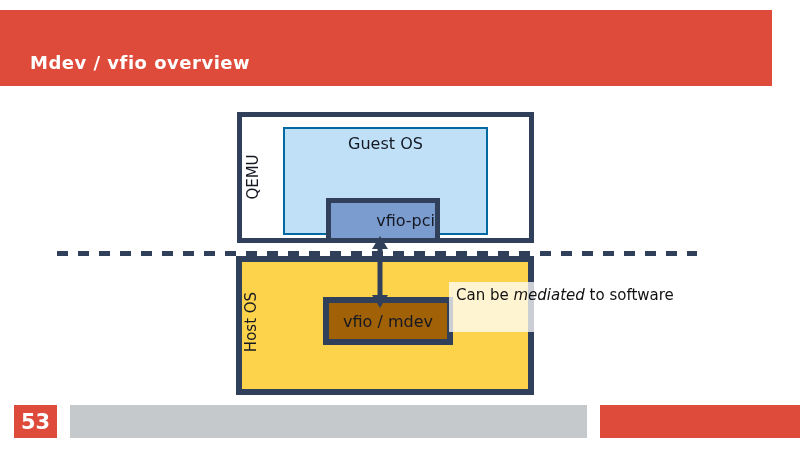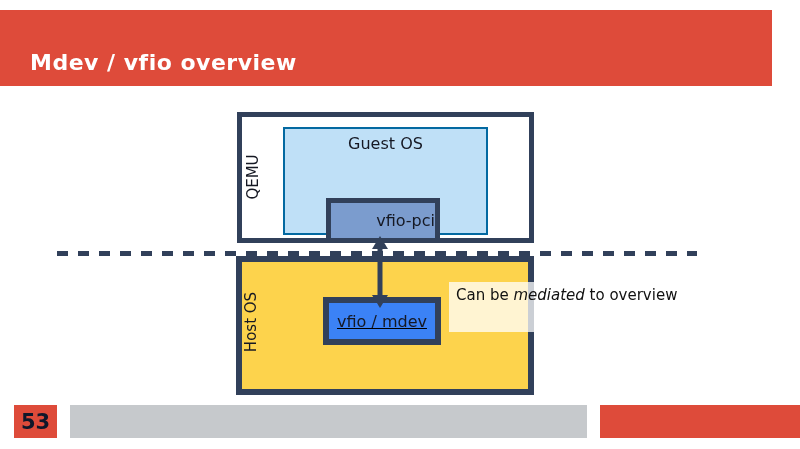--- a/index.html
+++ b/index.html
@@ -8,21 +8,21 @@
     background:#ffffff;
     font-family:"DejaVu Sans","Liberation Sans",sans-serif;
   }
   
   .header-bar{
     position:absolute;left:0;top:10px;width:772px;height:76px;
     background:#de4b3a;
     display:flex;align-items:flex-end;
   }
   .slide-title{
-    color:#ffffff;font-size:22px;font-weight:bold;
+    color:#ffffff;font-size:18px;font-weight:bold;
     padding:0 0 9px 30px;line-height:28px;letter-spacing:.5px;margin-top:22px;
   }
   
   .box{position:absolute;box-sizing:border-box;}
   .qemu-box{
     left:237px;top:112px;width:297px;height:131px;
     background:#ffffff;border:5px solid #31405a;z-index:1;
   }
   .guest-box{
     left:283px;top:127px;width:205px;height:108px;
@@ -35,23 +35,23 @@
   .vfio-pci-box{
     left:326px;top:198px;width:114px;height:45px;
     background:#7b9cce;border:5px solid #31405a;z-index:4;
     display:flex;align-items:center;justify-content:flex-end;
   }
   .host-box{
     left:236px;top:256px;width:298px;height:139px;
     background:#fdd34c;border:6px solid #31405a;z-index:1;
   }
   .vfio-mdev-box{
-    left:323px;top:297px;width:118px;height:48px;
-    background:#3b82f6;border:6px solid #31405a;z-index:2;
-    display:flex;align-items:center;justify-content:center;text-decoration:underline;
+    left:323px;top:297px;width:130px;height:48px;
+    background:#a16207;border:6px solid #31405a;z-index:2;
+    display:flex;align-items:center;justify-content:center;
   }
   .inner-label{font-size:16px;color:#151823;}
   .vlabel{
     position:absolute;text-align:center;font-size:15px;color:#151823;
     transform:rotate(-90deg);transform-origin:center center;
     white-space:nowrap;z-index:3;height:20px;line-height:20px;
   }
   .qemu-vlabel{left:223px;top:167px;width:60px;}
   .host-vlabel{left:216px;top:312px;width:70px;}
   
@@ -66,21 +66,21 @@
   .annotation{
     position:absolute;left:449px;top:282px;width:252px;height:50px;
     background:rgba(255,255,255,0.75);z-index:7;
     font-size:15px;line-height:24px;color:#111111;
     padding:1px 0 0 7px;box-sizing:border-box;white-space:nowrap;
   }
   .annotation .it{font-style:italic;}
   
   .page-badge{
     position:absolute;left:14px;top:405px;width:43px;height:33px;
-    background:#de4b3a;color:#0f172a;font-size:21px;font-weight:bold;
+    background:#de4b3a;color:#ffffff;font-size:21px;font-weight:bold;
     display:flex;align-items:center;justify-content:center;
   }
   .footer-gray-bar{
     position:absolute;left:70px;top:405px;width:517px;height:33px;
     background:#c6c9cc;
   }
   .footer-red-bar{
     position:absolute;left:600px;top:405px;width:200px;height:33px;
     background:#de4b3a;
   }
@@ -112,18 +112,18 @@
 
 <div class="divider-dashed"></div>
 
 <svg class="arrow-svg" width="26" height="72" viewBox="0 0 26 72">
   <line x1="13" y1="9" x2="13" y2="63" stroke="#31405a" stroke-width="5"></line>
   <polygon points="13,0 5,13 21,13" fill="#31405a"></polygon>
   <polygon points="13,72 5,59 21,59" fill="#31405a"></polygon>
 </svg>
 
 <div class="annotation">
-  <div><span>Can be </span><span class="it">mediated</span><span> to overview</span></div>
+  <div><span>Can be </span><span class="it">mediated</span><span> to software</span></div>
 </div>
 
 <div class="page-badge">53</div>
 <div class="footer-gray-bar"></div>
 <div class="footer-red-bar"></div>
 
 </body></html>

